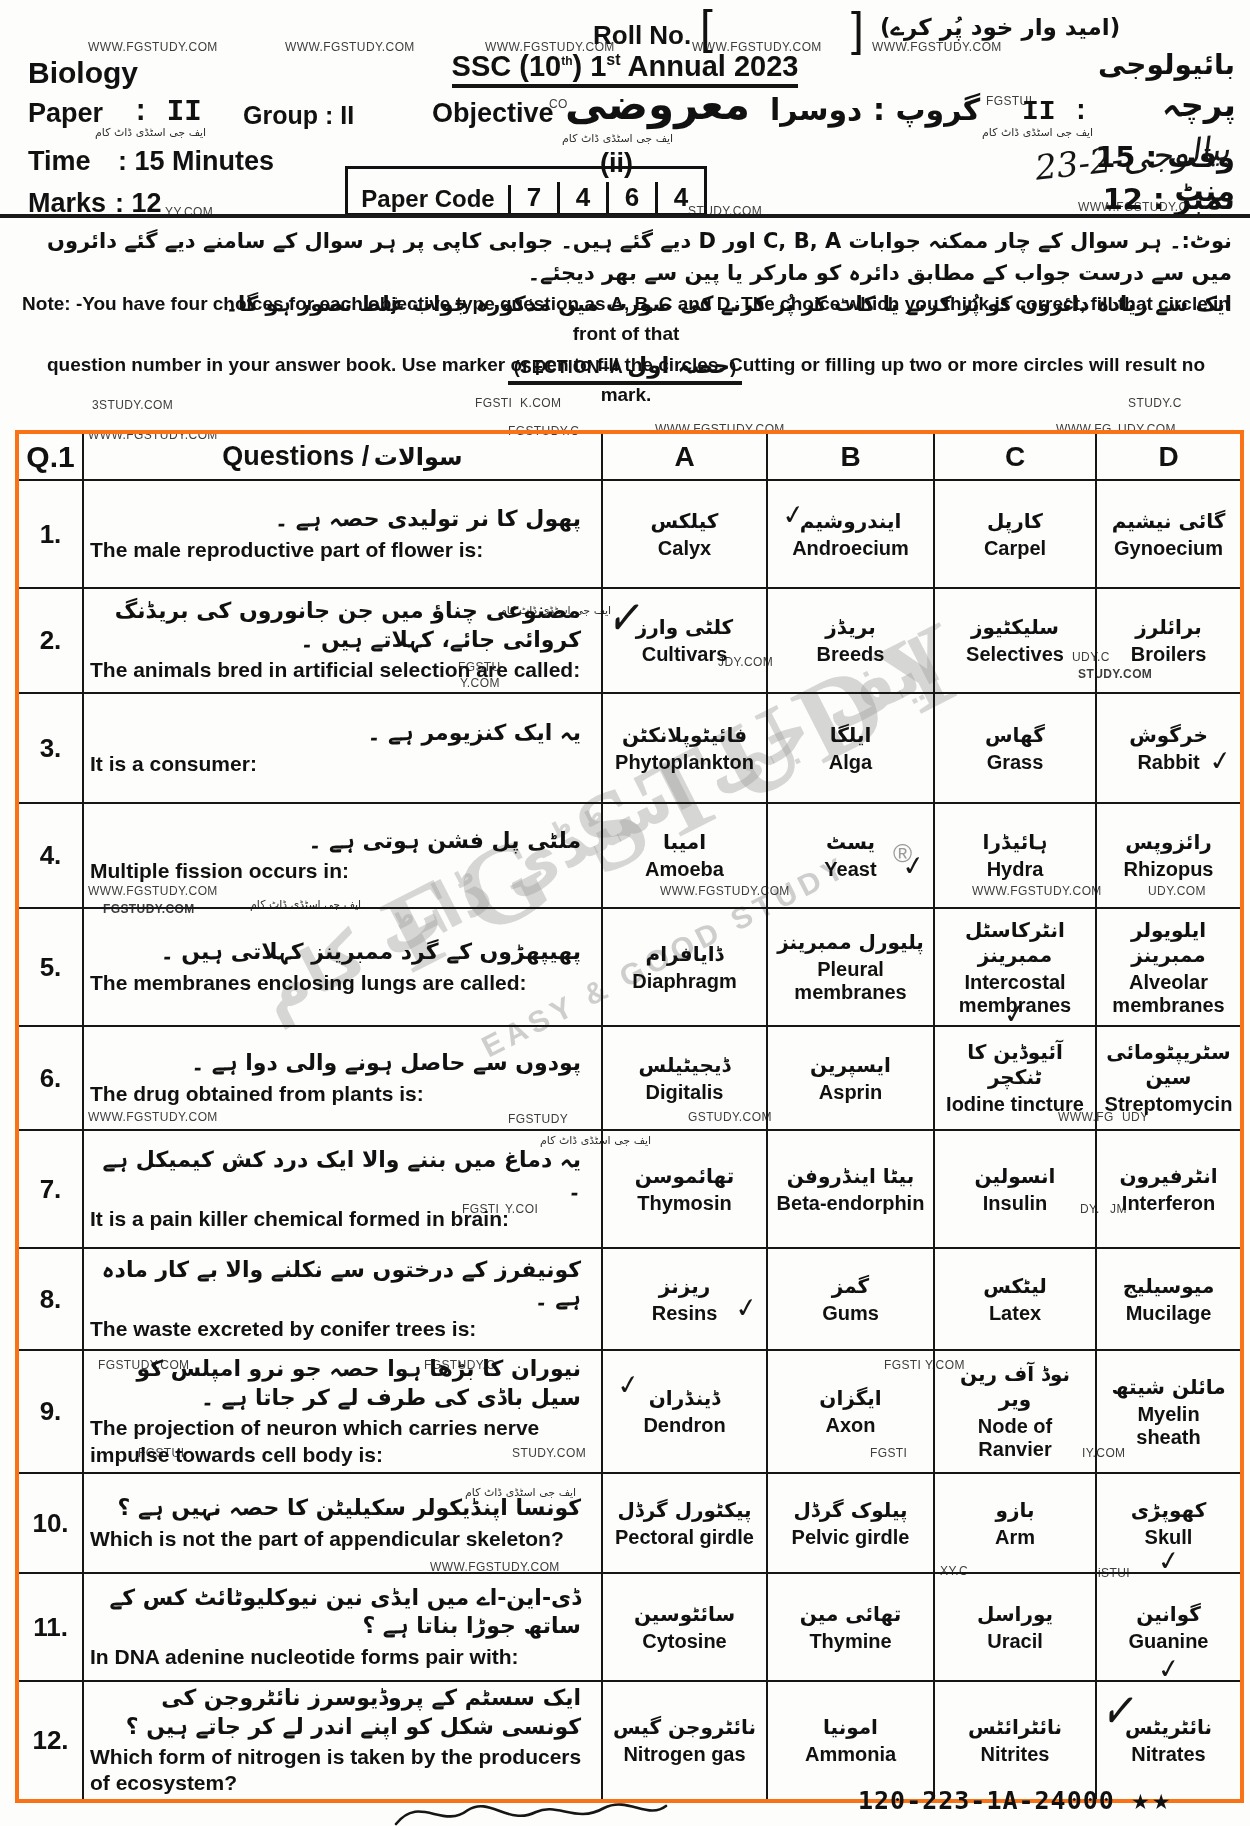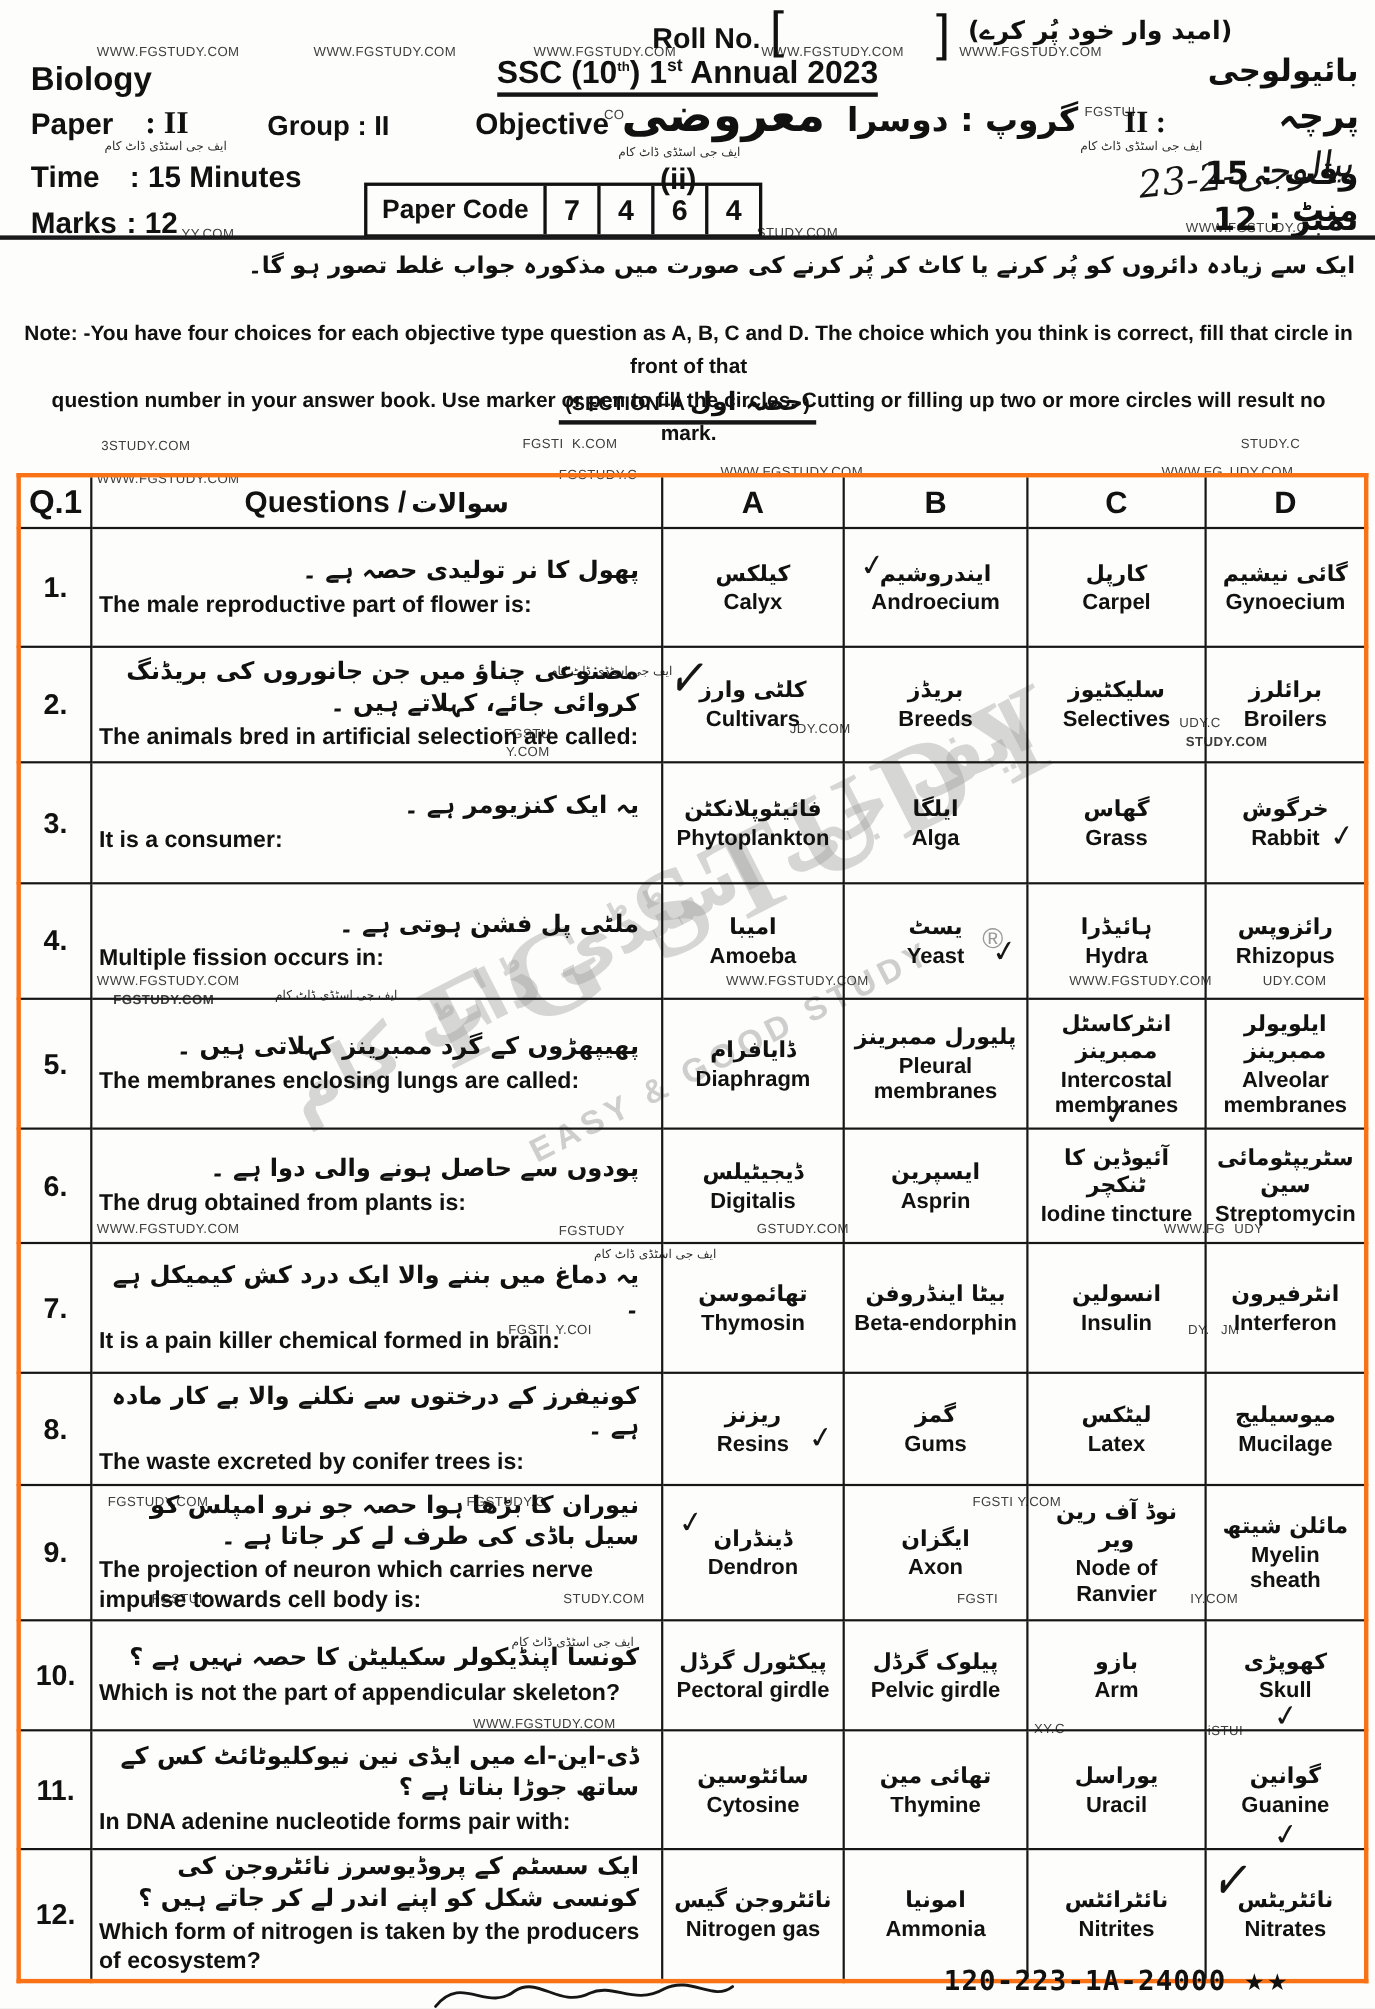--- a/index.html
+++ b/index.html
@@ -1,21 +1,21 @@
 <!DOCTYPE html>
 <html><head>
 <meta charset="utf-8">
 <style>
   html,body{margin:0;padding:0;background:#e8e8e8;}
   .page{position:relative;width:1250px;height:1826px;background:#fdfdfc;color:#111;
         font-family:"Liberation Sans",sans-serif;overflow:hidden;margin:0 auto;}
   .abs{position:absolute;}
   .b{font-weight:bold;}
   .ur{direction:rtl;font-family:"DejaVu Sans",sans-serif;}
-  .serif{font-family:Liberation Serif, serif;}
+  .serif{font-family:Liberation Mono, monospace;}
   
   .wm{position:absolute;font-size:12px;color:#3d3d3d;letter-spacing:.4px;white-space:nowrap;}
   .wmu{direction:rtl;font-family:"DejaVu Sans",sans-serif;font-size:11px;color:#2e2e2e;}
   .wmb{font-weight:bold;}
   
   .cw{pointer-events:none;}
   .cw-urdu{position:absolute;left:310px;top:770px;width:660px;text-align:center;
      font-size:64px;font-weight:bold;color:rgba(150,150,150,.38);transform:rotate(-27deg);
      direction:rtl;font-family:"DejaVu Sans",sans-serif;white-space:nowrap;}
   .cw-big{position:absolute;left:290px;top:730px;width:780px;text-align:center;
@@ -185,33 +185,34 @@
   <div class="abs b serif" style="left:1022px;top:96px;font-size:28px;">II :</div>
   <div class="abs ur b" style="left:1162px;top:86px;font-size:32px;">پرچہ</div>
 
   <div class="abs b" style="left:28px;top:146px;font-size:27px;">Time</div>
   <div class="abs b" style="left:118px;top:146px;font-size:27px;">: 15 Minutes</div>
   <div class="abs b" style="left:600px;top:148px;font-size:27px;">(ii)</div>
   <div class="abs ur b" style="left:1055px;top:140px;width:180px;font-size:29px;text-align:right;">وقت : 15 منٹ</div>
 
   <div class="abs b" style="left:28px;top:188px;font-size:27px;">Marks</div>
   <div class="abs b" style="left:115px;top:188px;font-size:27px;">: 12</div>
-  <div class="abs pcode" style="left:331px;top:166px;">
+  <div class="abs pcode" style="left:345px;top:166px;align-items:flex-end;">
     <div class="lbl">Paper Code</div>
     <div class="dig">7</div>
     <div class="dig">4</div>
     <div class="dig">6</div>
     <div class="dig">4</div>
   </div>
   <div class="hand">بیالوجی-2-23</div>
   <div class="abs ur b" style="left:1095px;top:182px;width:140px;font-size:29px;text-align:right;">نمبر : 12</div>
 
   <div class="rule"></div>
 
   <div class="note-ur ur">
+    <div>نوٹ:۔ ہر سوال کے چار ممکنہ جوابات C, B, A اور D دیے گئے ہیں۔ جوابی کاپی پر ہر سوال کے سامنے دیے گئے دائروں میں سے درست جواب کے مطابق دائرہ کو مارکر یا پین سے بھر دیجئے۔</div>
     <div>ایک سے زیادہ دائروں کو پُر کرنے یا کاٹ کر پُر کرنے کی صورت میں مذکورہ جواب غلط تصور ہو گا۔</div>
   </div>
 
   <div class="note-en">
     <div>Note: -You have four choices for each objective type question as A, B, C and D. The choice which you think is correct, fill that circle in front of that</div>
     <div>question number in your answer book. Use marker or pen to fill the circles. Cutting or filling up two or more circles will result no mark.</div>
   </div>
 
   <div class="section">
     <span class="inner">

